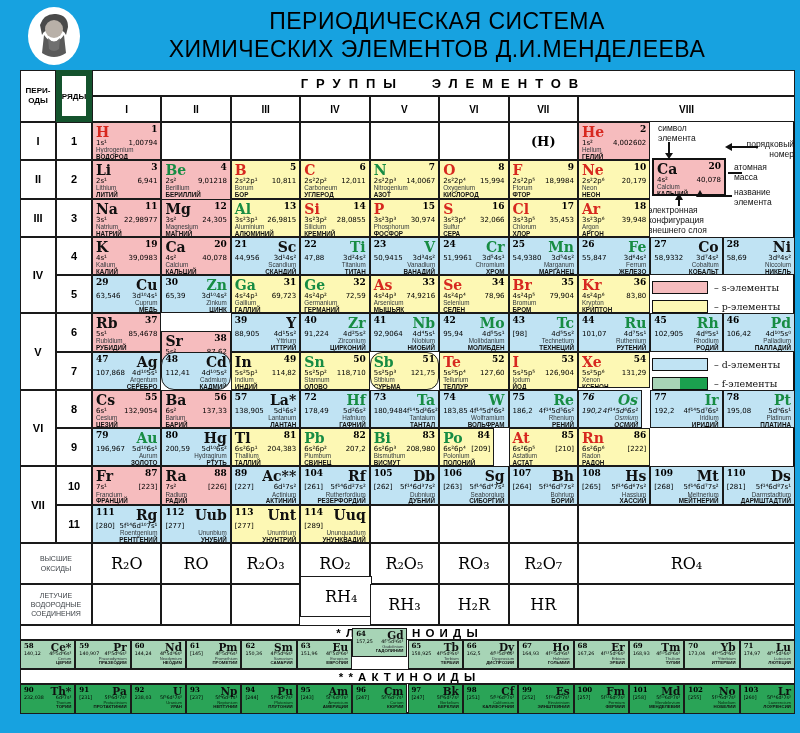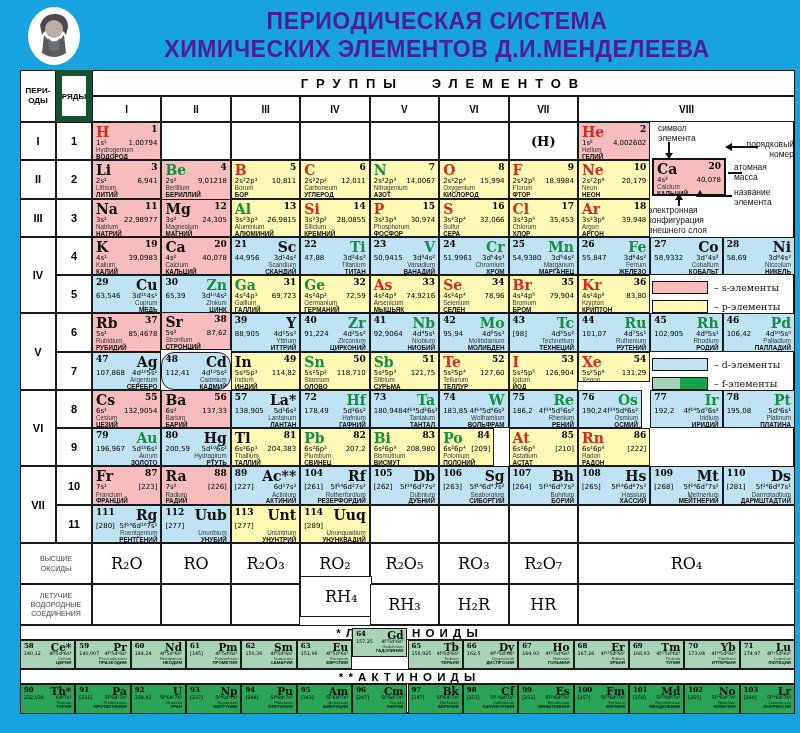--- a/index.html
+++ b/index.html
@@ -1,19 +1,19 @@
 <!DOCTYPE html>
 <html><head>
 <meta charset="utf-8">
 <style>
   html,body{margin:0;padding:0;}
   body{width:800px;height:733px;position:relative;overflow:hidden;
        background:#17a2e0;font-family:"Liberation Sans",sans-serif;}
-  #title{position:absolute;left:92px;top:7px;width:690px;text-align:center;color:#4c1d95;
-         font-weight:bold;font-size:23px;line-height:1.22;letter-spacing:0.5px;}
+  #title{position:absolute;left:92px;top:7px;width:690px;text-align:center;color:#000000;
+         font-weight:normal;font-size:23px;line-height:1.22;letter-spacing:0.5px;}
   #portrait{position:absolute;left:26px;top:5px;width:56px;height:62px;}
   #table-bg{position:absolute;left:20px;top:70px;width:775px;height:644px;background:#fff;
             border:2px solid #111;box-sizing:border-box;}
   .cell{position:absolute;box-sizing:border-box;border:1px solid #1a1a1a;background:#fff;overflow:hidden;}
   .t-s{background:#f6bcbe;} .t-p{background:#fdf8b4;} .t-d{background:#c0e3f3;}
   .t-f{background:#a7d4b6;} .t-a{background:#2aa457;}
   .c-r{color:#d7281f;} .c-g{color:#178c43;} .c-k{color:#101010;}
   .sym{font-family:"DejaVu Serif",serif;font-weight:bold;font-size:14px;line-height:1;}
   .num{font-family:"DejaVu Serif",serif;font-weight:bold;font-size:9px;line-height:1;}
   .l1{display:flex;justify-content:space-between;align-items:flex-start;padding:2px 3px 0 3px;height:14px;}
@@ -584,21 +584,21 @@
         <span class="sym c-k">Rb</span>
         <span class="num">37</span>
       </div>
       <div class="l2">
         <span class="">5s¹</span>
         <span class="">85,4678</span>
       </div>
       <div class="lat">Rubidium</div>
       <div class="rus">РУБИДИЙ</div>
     </div>
-    <div class="cell t-s" style="left: 161.429px; top: 312px; width: 69.4286px; height: 38.2727px;">
+    <div class="cell t-s" style="left: 161.429px; top: 331px; width: 69.4286px; height: 38.2727px;">
       <div class="l1">
         <span class="sym c-k">Sr</span>
         <span class="num">38</span>
       </div>
       <div class="l2">
         <span class="">5s²</span>
         <span class="">87,62</span>
       </div>
       <div class="lat">Strontium</div>
       <div class="rus">СТРОНЦИЙ</div>
@@ -740,21 +740,21 @@
         <span class="sym c-g">Sn</span>
         <span class="num">50</span>
       </div>
       <div class="l2">
         <span class="">5s²5p²</span>
         <span class="">118,710</span>
       </div>
       <div class="lat">Stannum</div>
       <div class="rus">ОЛОВО</div>
     </div>
-    <div class="cell t-p" style="left: 369.714px; top: 351.636px; width: 69.4286px; height: 38.2727px;">
+    <div class="cell t-p" style="left: 369.714px; top: 351.636px; width: 69.4286px; height: 38.2727px; border-radius: 12px;">
       <div class="l1">
         <span class="sym c-g">Sb</span>
         <span class="num">51</span>
       </div>
       <div class="l2">
         <span class="">5s²5p³</span>
         <span class="">121,75</span>
       </div>
       <div class="lat">Stibium</div>
       <div class="rus">СУРЬМА</div>
@@ -776,21 +776,21 @@
         <span class="sym c-r">I</span>
         <span class="num">53</span>
       </div>
       <div class="l2">
         <span class="">5s²5p⁵</span>
         <span class="">126,904</span>
       </div>
       <div class="lat">Iodum</div>
       <div class="rus">ЙОД</div>
     </div>
-    <div class="cell t-p" style="left: 578px; top: 351.636px; width: 72.3333px; height: 30px;">
+    <div class="cell t-p" style="left: 578px; top: 351.636px; width: 72.3333px; height: 36px;">
       <div class="l1">
         <span class="sym c-r">Xe</span>
         <span class="num">54</span>
       </div>
       <div class="l2">
         <span class="">5s²5p⁶</span>
         <span class="">131,29</span>
       </div>
       <div class="lat">Xenon</div>
       <div class="rus">КСЕНОН</div>
@@ -872,21 +872,21 @@
         <span class="num">75</span>
         <span class="sym c-g">Re</span>
       </div>
       <div class="l2">
         <span class="">186,2</span>
         <span class="">4f¹⁴5d⁵6s²</span>
       </div>
       <div class="lat ar">Rhenium</div>
       <div class="rus ar">РЕНИЙ</div>
     </div>
-    <div class="cell t-d" style="left: 578px; top: 389.909px; width: 64px; height: 38.2727px;">
+    <div class="cell t-d" style="left: 578px; top: 389.909px; width: 64px; height: 38.2727px; font-style: italic;">
       <div class="l1">
         <span class="num">76</span>
         <span class="sym c-g">Os</span>
       </div>
       <div class="l2">
         <span class="">190,2</span>
         <span class="">4f¹⁴5d⁶6s²</span>
       </div>
       <div class="lat ar">Osmium</div>
       <div class="rus ar">ОСМИЙ</div>

